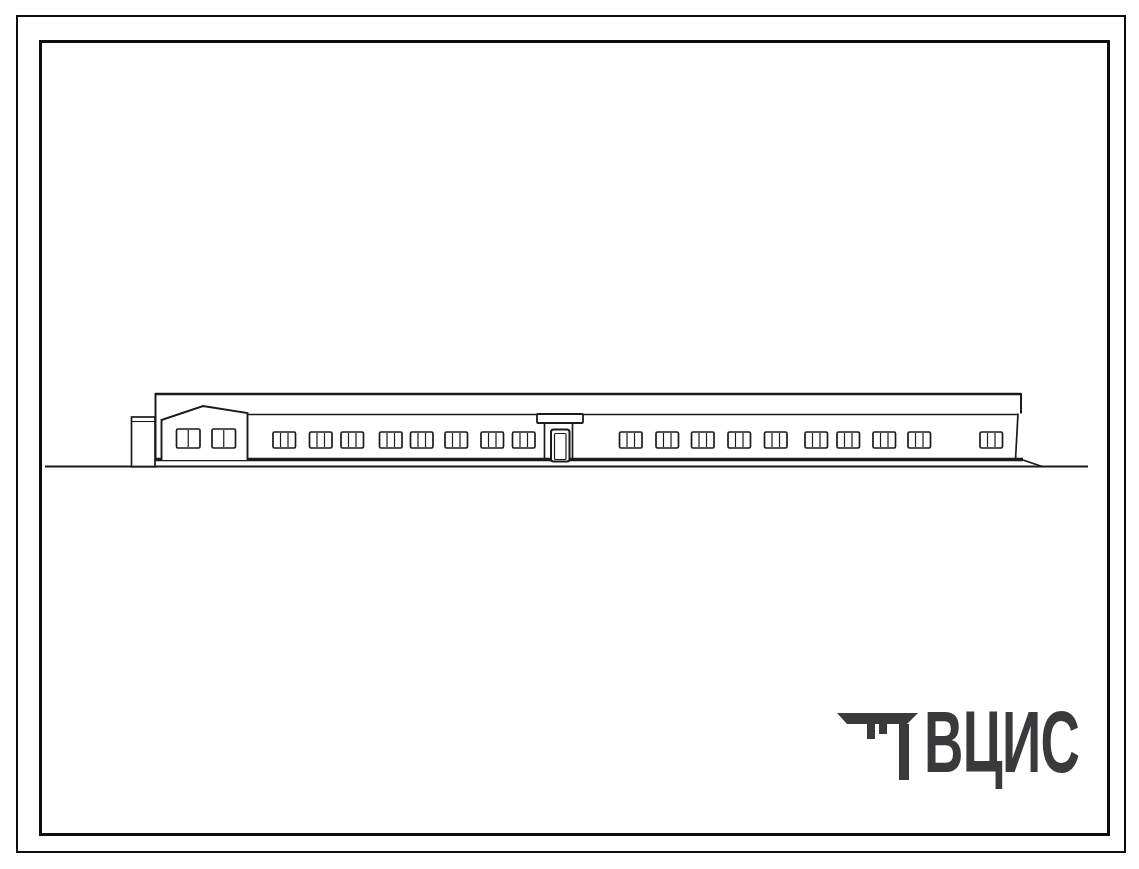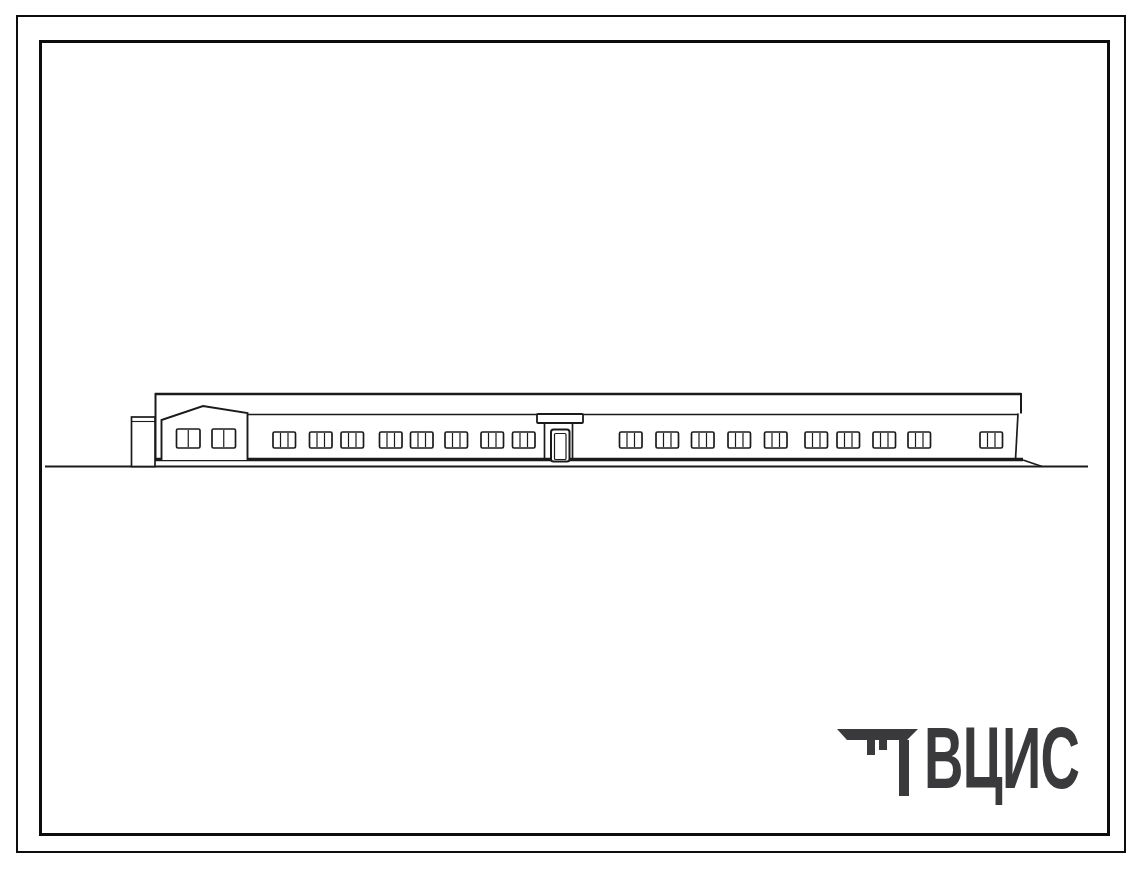--- a/index.html
+++ b/index.html
@@ -5,21 +5,21 @@
   :root { --ink:#1b1b1b; --frame:#0d0d0d; --logo:#3a3a3c; --paper:#ffffff; }
   * { margin:0; padding:0; box-sizing:border-box; }
   html,body { width:1139px; height:869px; background:var(--paper); overflow:hidden;
               font-family:"Liberation Sans", sans-serif; }
   .page { position:relative; width:1139px; height:869px; background:var(--paper); }
   .frame { position:absolute; background:transparent; }
   .frame.outer { left:16px; top:15px; width:1110px; height:838px; border:2.5px solid var(--frame); }
   .frame.inner { left:39px; top:40px; width:1071px; height:796px; border:3px solid var(--frame); }
   svg.drawing { position:absolute; left:0; top:0; width:1139px; height:869px;
                 stroke:var(--ink); fill:none; stroke-linecap:butt; }
-  .logo { position:absolute; left:834px; top:712px; width:250px; height:100px; }
+  .logo { position:absolute; left:834px; top:696px; width:250px; height:100px; }
   .logo-icon { position:absolute; left:0; top:14px; width:94px; height:84px; }
   .logo-icon * { fill:var(--logo); stroke:none; }
   .logo-text { position:absolute; left:90px; top:2px; font-size:88px; line-height:1;
                font-weight:700; color:var(--logo); letter-spacing:-1px; white-space:nowrap;
                transform:scaleX(0.62); transform-origin:left top; }
 </style>
 </head>
 <body>
 
 <div class="page">

